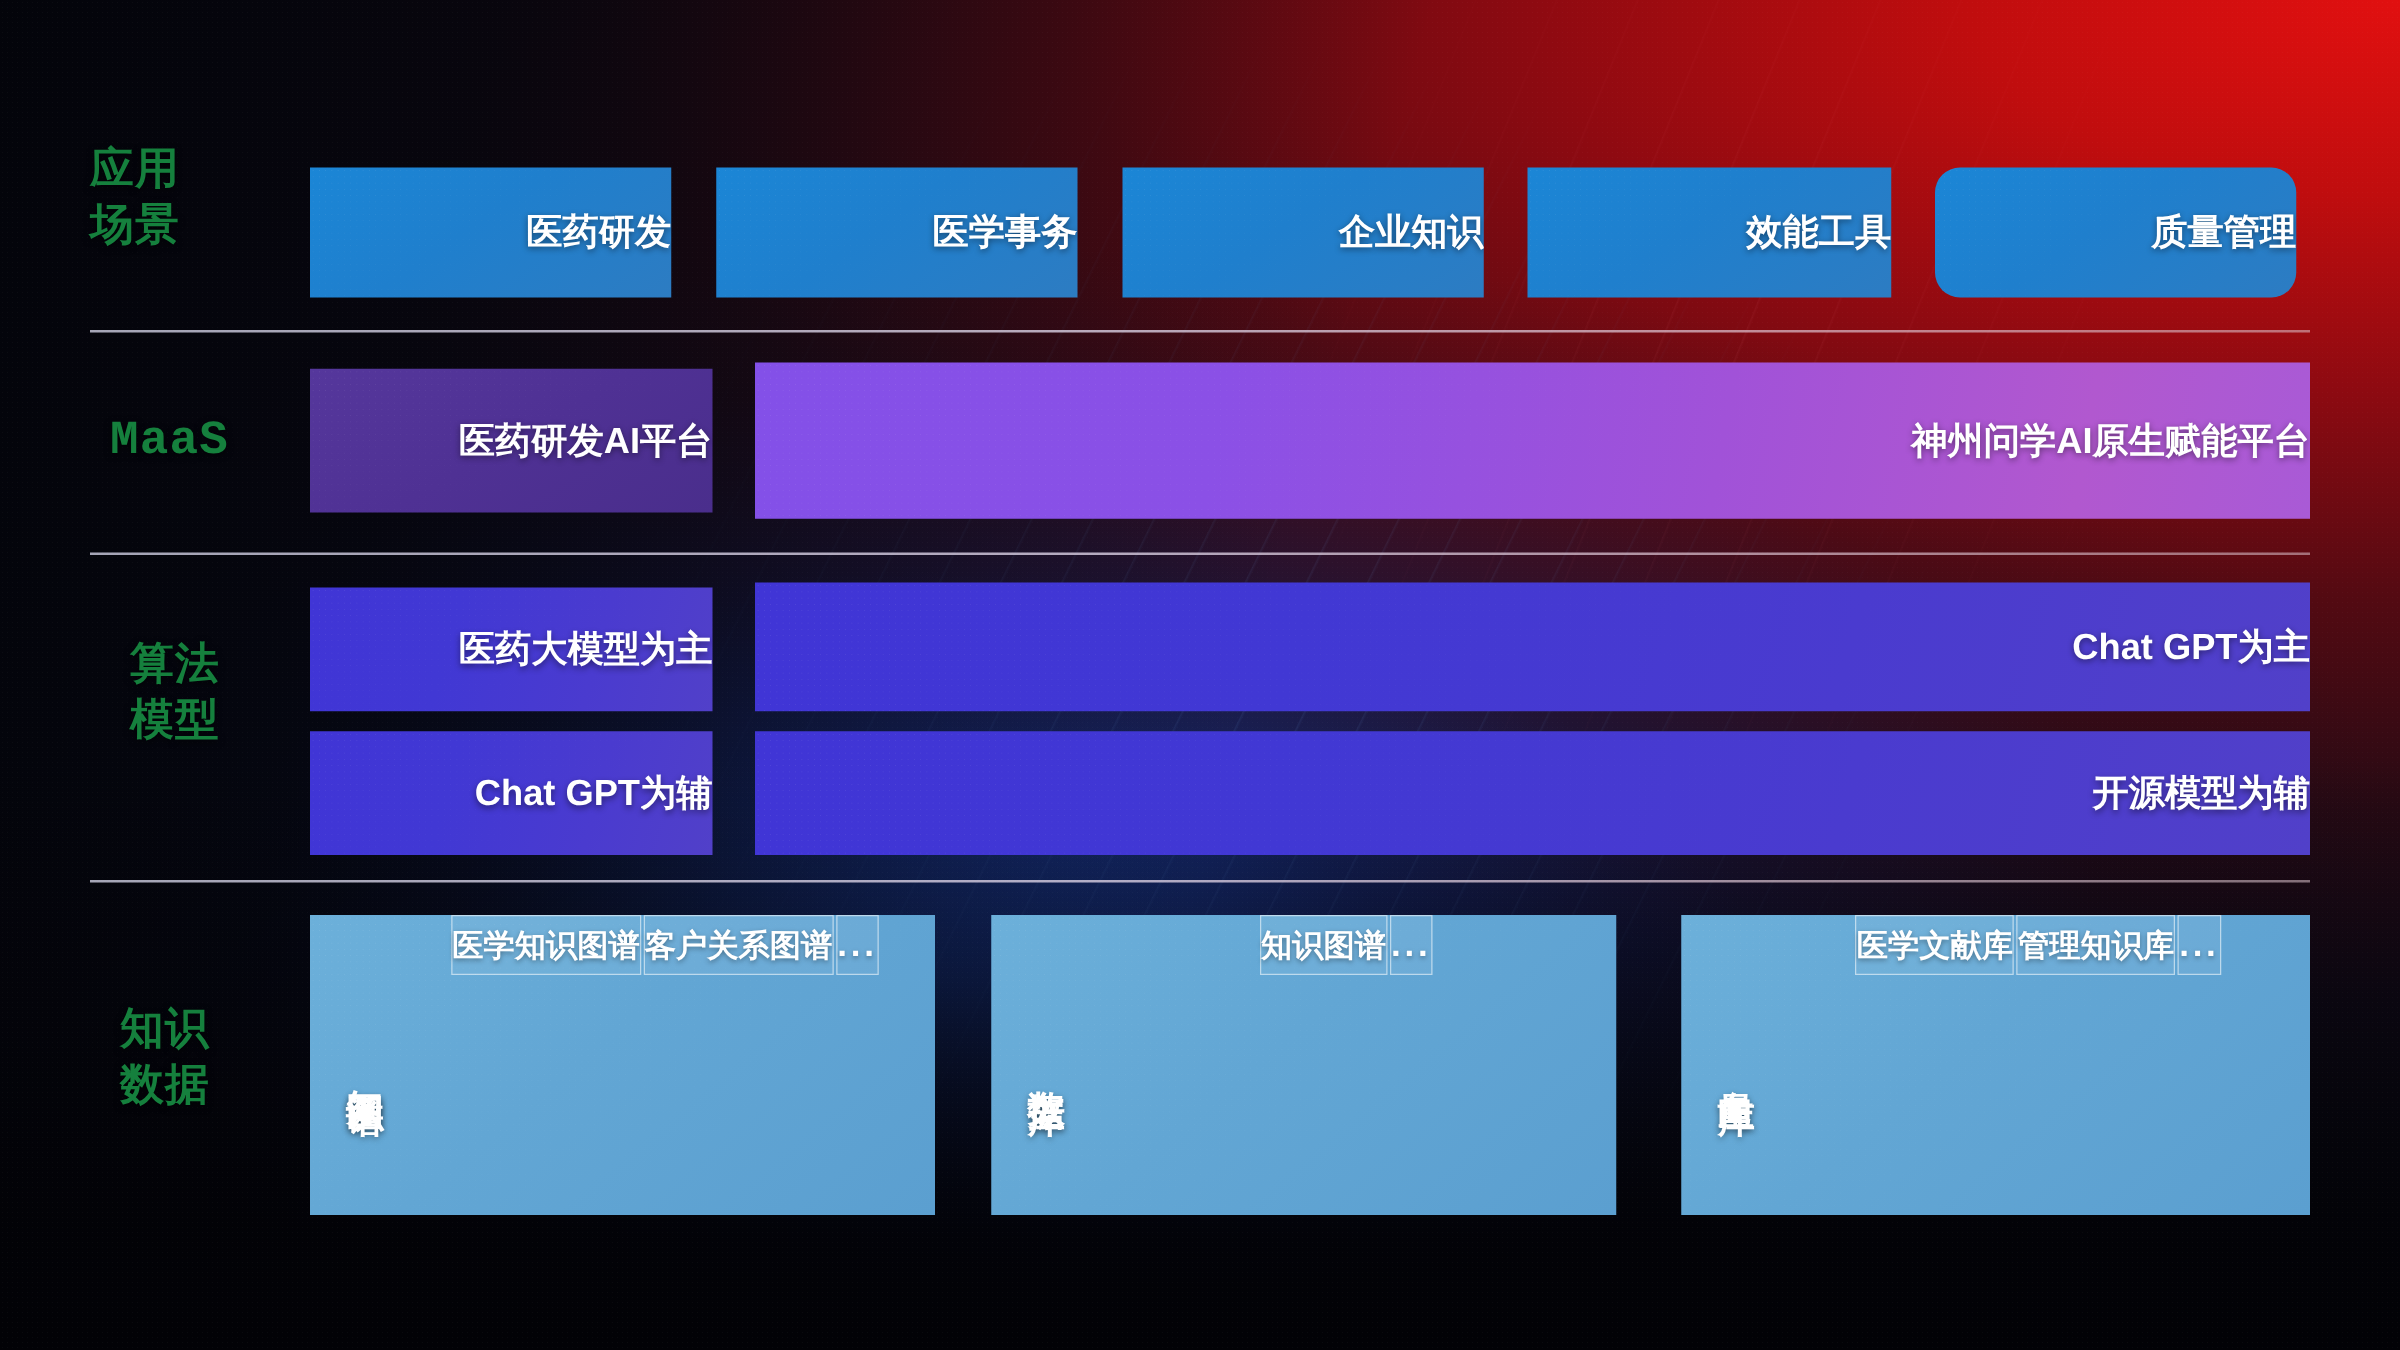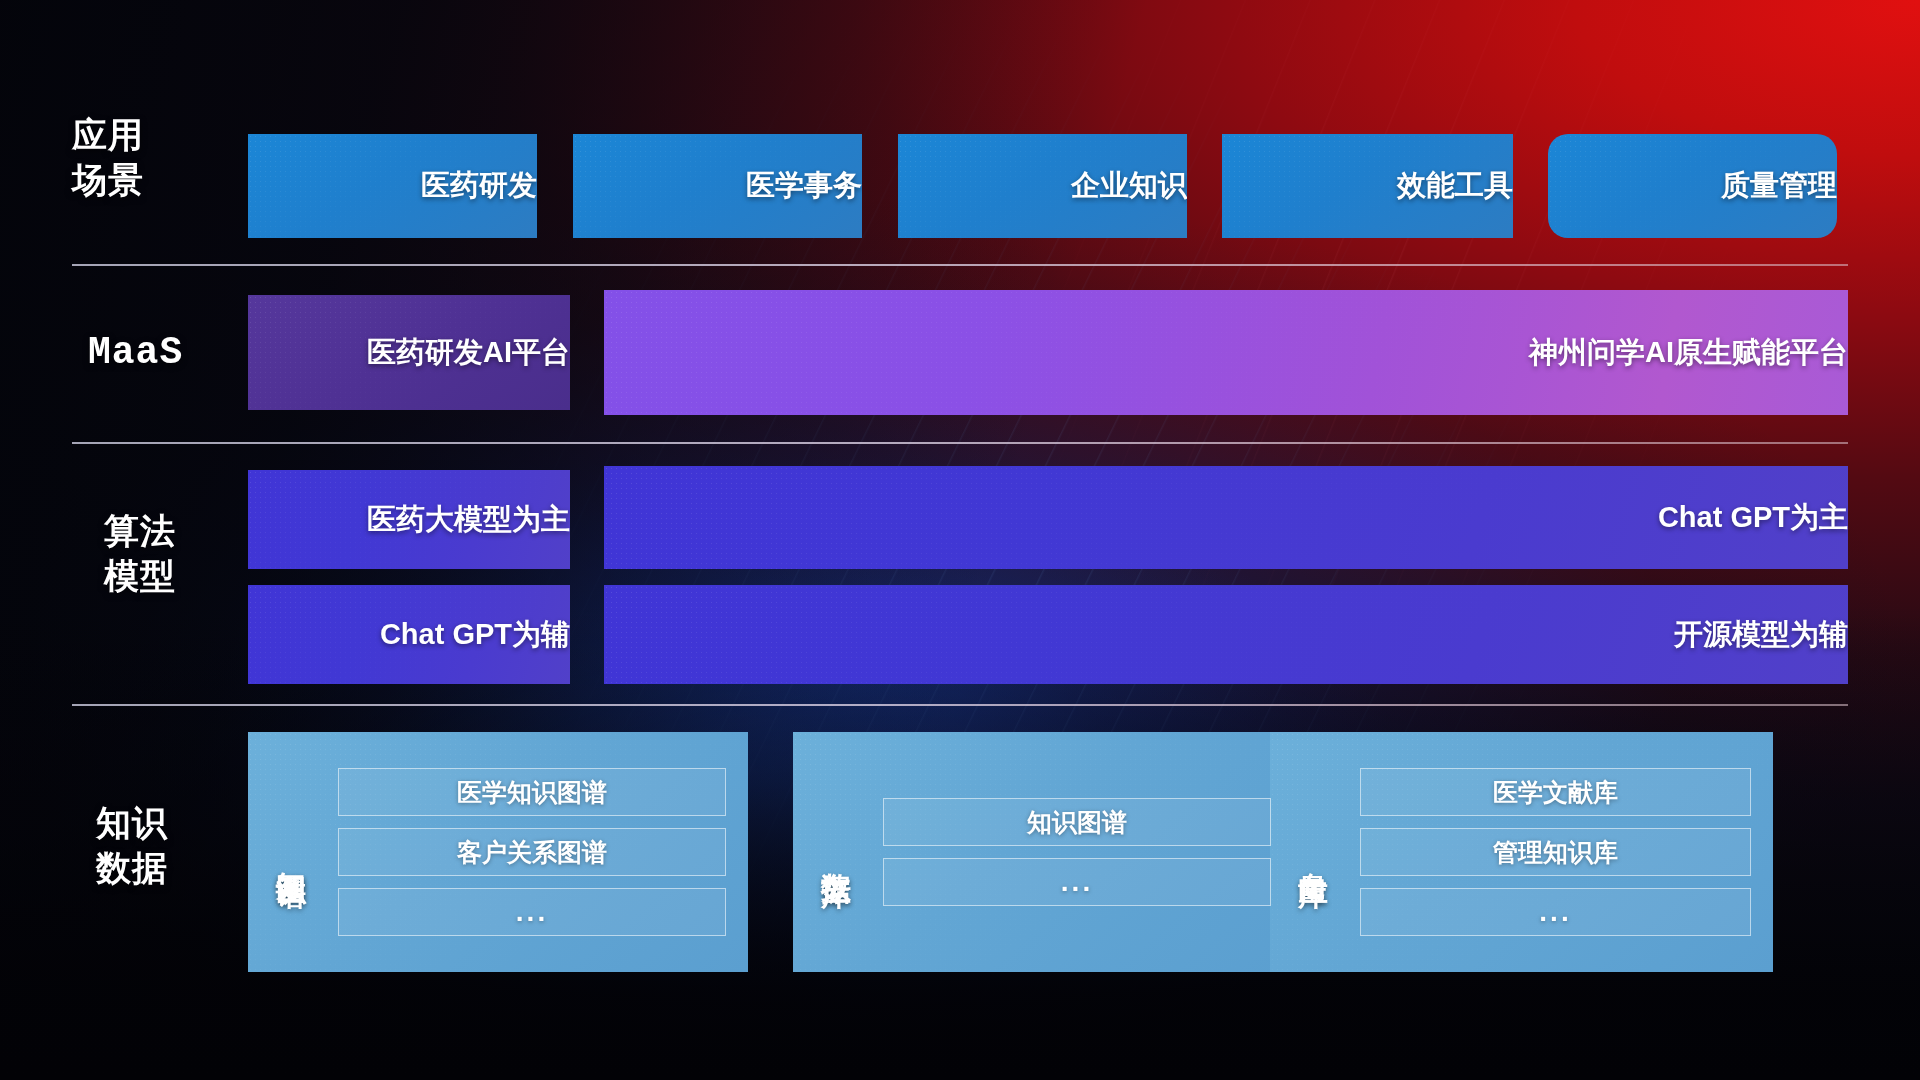--- a/index.html
+++ b/index.html
@@ -83,21 +83,21 @@
     background-image:
       radial-gradient(rgba(255,255,255,0.30) 0.6px, rgba(0,0,0,0) 0.7px);
     background-size: 4px 4px;
   }
 
   
   #diagram { position: absolute; inset: 0; }
 
   .row-label {
     position: absolute;
-    color: #ffffff;
+    color: #15803d;
     font-weight: bold;
     font-size: 35px;
     line-height: 45px;
     letter-spacing: 1px;
     text-align: left;
     white-space: pre-line;
     text-shadow: 0 2px 6px rgba(0,0,0,.65);
   }
 
   .divider {
@@ -196,43 +196,43 @@
     line-height: 36px;
     letter-spacing: 2px;
     writing-mode: vertical-rl;
     text-orientation: upright;
     text-shadow: 0 2px 5px rgba(0,0,0,.35);
     position: relative; z-index: 2;
   }
   .kpanel-items {
     flex: 1 1 auto;
     display: flex;
-    flex-direction: column;
+    flex-direction: row;
     justify-content: center;
-    gap: 12px;
+    gap: 2px;
     padding: 0 22px 0 4px;
     position: relative; z-index: 2;
   }
   .kitem {
     height: 48px;
     display: flex;
     align-items: center;
     justify-content: center;
     border: 1px solid rgba(255,255,255,0.55);
     background: rgba(255,255,255,0.07);
     color: #ffffff;
     font-weight: bold;
     font-size: 25px;
     text-shadow: 0 1px 4px rgba(0,0,0,.35);
   }
   .kitem.ellipsis { font-size: 28px; letter-spacing: 3px; }
 
   .kpanel-1 { left: 248px; width: 500px; }
   .kpanel-2 { left: 793px; width: 500px; }
-  .kpanel-3 { left: 1270px; width: 503px; justify-content: flex-end; }
+  .kpanel-3 { left: 1345px; width: 503px; justify-content: flex-end; }
 
   .wm {
     position: absolute;
     left: 1415px; top: 880px;
     font-size: 40px;
     font-weight: bold;
     letter-spacing: 6px;
     color: rgba(255,255,255,0.10);
     pointer-events: none;
   }

